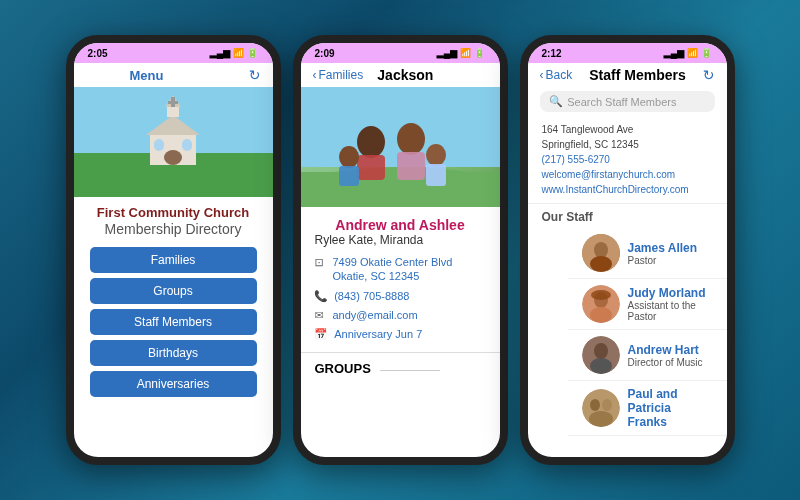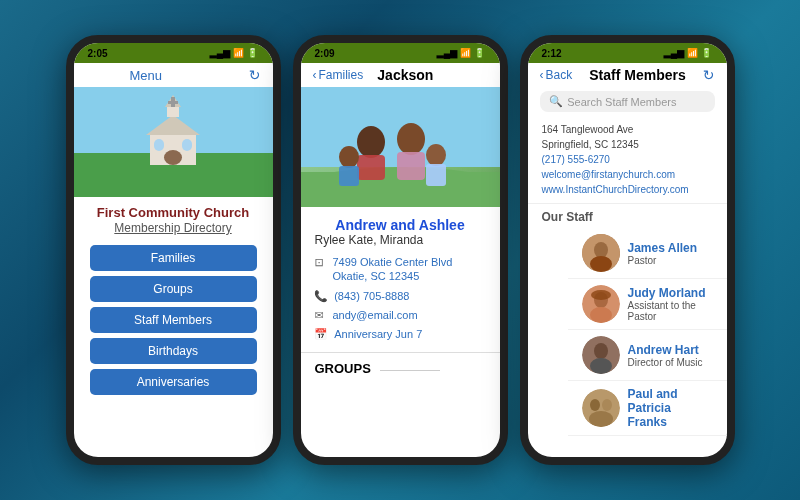--- a/index.html
+++ b/index.html
@@ -26,21 +26,21 @@
       flex-direction: column;
       position: relative;
       box-shadow: 0 8px 32px rgba(0,0,0,0.5);
     }
 
     .phone-status-bar {
       display: flex;
       justify-content: space-between;
       align-items: center;
       padding: 4px 14px;
-      background: #4d7c0f;
+      background: #f0abfc;
       font-size: 10px;
       font-weight: 600;
       min-height: 20px;
     }
 
     .status-icons {
       display: flex;
       gap: 3px;
       align-items: center;
       font-size: 9px;
@@ -58,21 +58,21 @@
       display: flex;
       justify-content: space-between;
       align-items: center;
       padding: 4px 12px;
       background: #fff;
     }
 
     .nav-menu {
       color: #2e6fbe;
       font-size: 13px;
-      font-weight: 400;
+      font-weight: 700;
       padding-left: 44px;
     }
 
     .nav-refresh {
       color: #2e6fbe;
       font-size: 14px;
     }
 
     .church-image {
       width: 100%;
@@ -91,24 +91,23 @@
       padding: 8px 4px 4px;
     }
 
     .church-name {
       font-size: 13px;
       font-weight: 700;
       color: #7f1d1d;
     }
 
     .church-subtitle {
-      font-size: 12px;
+      font-size: 14px;
       color: #555;
       margin-top: 1px;
-      text-decoration: underline;
     }
 
     .menu-buttons {
       display: flex;
       flex-direction: column;
       gap: 5px;
       padding: 6px 16px;
     }
 
     .menu-btn {
@@ -157,21 +156,21 @@
     }
 
     .family-info {
       padding: 10px 14px 6px;
     }
 
     .family-name-main {
       font-size: 14px;
       font-weight: 700;
       text-align: center;
-      color: #1d4ed8;
+      color: #be185d;
     }
 
     .family-name-kids {
       font-size: 12px;
       text-align: left;
       color: #333;
       margin-bottom: 8px;
     }
 
     .family-detail {

